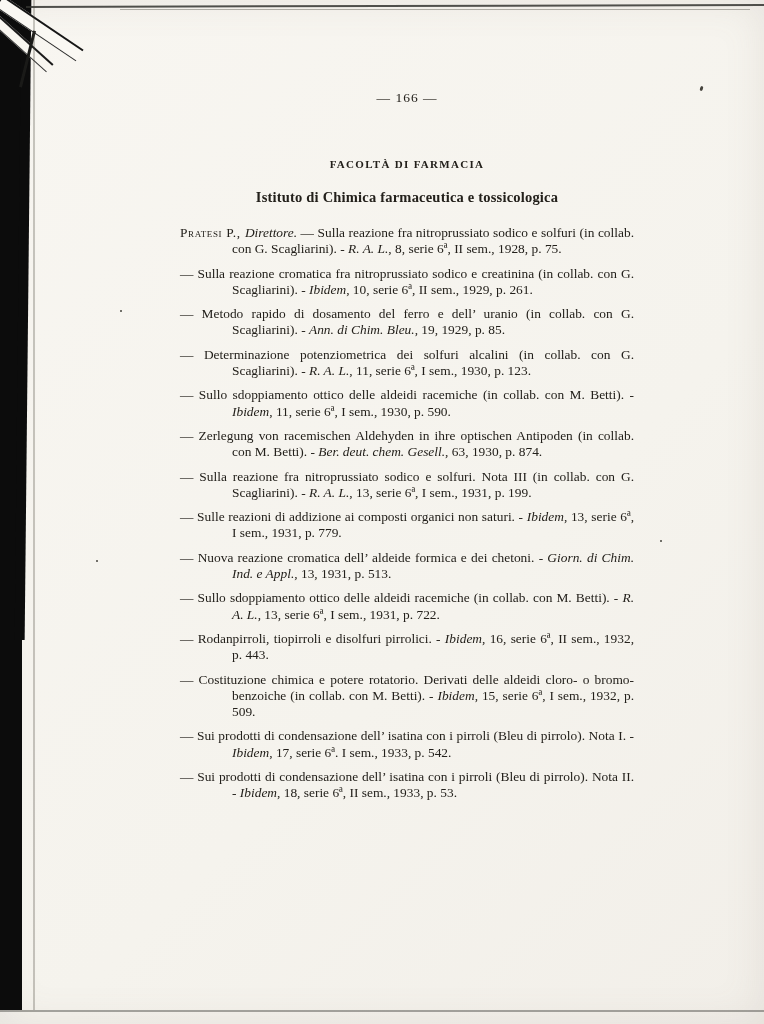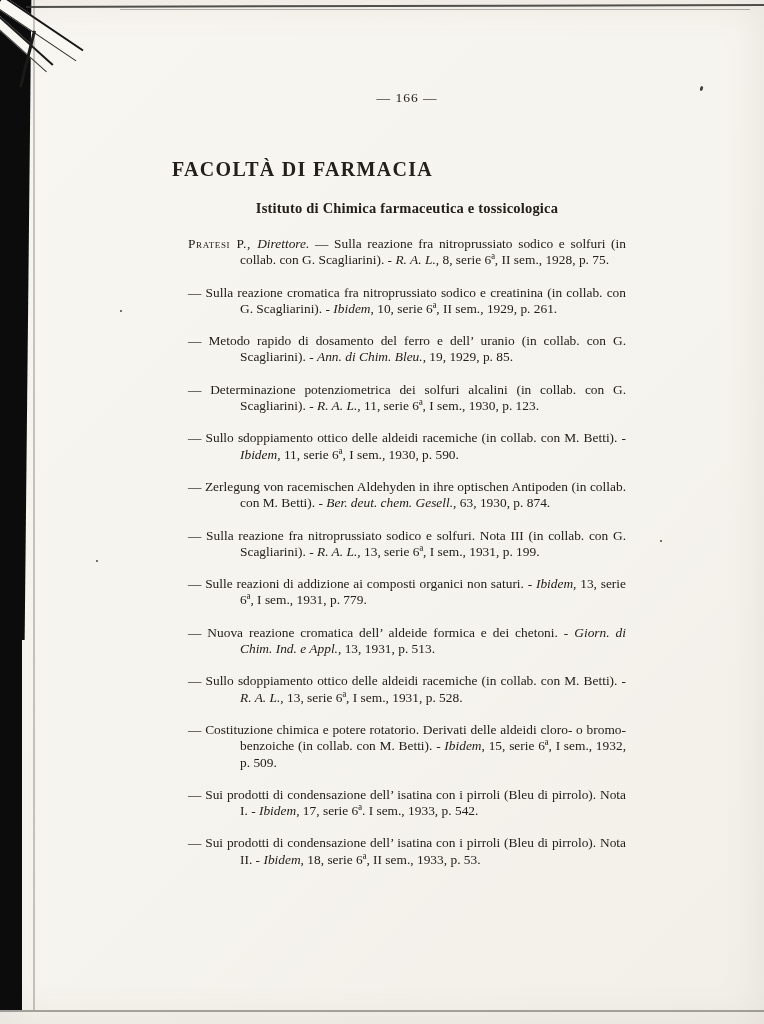--- a/index.html
+++ b/index.html
@@ -89,39 +89,40 @@
     width: 470px;
     color: #23201b;
   }
   .page-number {
     text-align: center;
     font-size: 13.5px;
     letter-spacing: 1px;
   }
   .title {
     margin: 52px 0 0 0;
-    font-size: 20px;
+    text-align: center;
+    font-size: 11px;
     font-weight: bold;
     letter-spacing: 1.3px;
   }
   .subtitle {
     margin: 19px 0 0 0;
     text-align: center;
     font-size: 14.5px;
     font-weight: bold;
     letter-spacing: 0.2px;
   }
   .bib {
     margin-top: 19px;
     font-size: 13.4px;
     line-height: 16.3px;
     text-align: justify;
   }
   .entry {
-    margin: 16px;
+    margin: 8px;
     padding-left: 52px;
     text-indent: -52px;
   }
   .seg-n  { font-style: normal; }
   .seg-i  { font-style: italic; }
   .seg-sc { font-variant: small-caps; letter-spacing: 0.6px; }
 </style>
 </head>
 <body>
 
@@ -147,19 +148,20 @@
     <div class="bib">
         <p class="entry"><span class="seg-sc">Pratesi P., </span><span class="seg-i">Direttore.</span><span class="seg-n"> — Sulla reazione fra nitroprussiato sodico e solfuri (in collab. con G. Scagliarini). - </span><span class="seg-i">R. A. L.</span><span class="seg-n">, 8, serie 6ª, II sem., 1928, p. 75.</span></p>
         <p class="entry"><span class="seg-n">— Sulla reazione cromatica fra nitroprussiato sodico e creatinina (in collab. con G. Scagliarini). - </span><span class="seg-i">Ibidem</span><span class="seg-n">, 10, serie 6ª, II sem., 1929, p. 261.</span></p>
         <p class="entry"><span class="seg-n">— Metodo rapido di dosamento del ferro e dell’ uranio (in collab. con G. Scagliarini). - </span><span class="seg-i">Ann. di Chim. Bleu.</span><span class="seg-n">, 19, 1929, p. 85.</span></p>
         <p class="entry"><span class="seg-n">— Determinazione potenziometrica dei solfuri alcalini (in collab. con G. Scagliarini). - </span><span class="seg-i">R. A. L.</span><span class="seg-n">, 11, serie 6ª, I sem., 1930, p. 123.</span></p>
         <p class="entry"><span class="seg-n">— Sullo sdoppiamento ottico delle aldeidi racemiche (in collab. con M. Betti). - </span><span class="seg-i">Ibidem</span><span class="seg-n">, 11, serie 6ª, I sem., 1930, p. 590.</span></p>
         <p class="entry"><span class="seg-n">— Zerlegung von racemischen Aldehyden in ihre optischen Antipoden (in collab. con M. Betti). - </span><span class="seg-i">Ber. deut. chem. Gesell.</span><span class="seg-n">, 63, 1930, p. 874.</span></p>
         <p class="entry"><span class="seg-n">— Sulla reazione fra nitroprussiato sodico e solfuri. Nota III (in collab. con G. Scagliarini). - </span><span class="seg-i">R. A. L.</span><span class="seg-n">, 13, serie 6ª, I sem., 1931, p. 199.</span></p>
         <p class="entry"><span class="seg-n">— Sulle reazioni di addizione ai composti organici non saturi. - </span><span class="seg-i">Ibidem</span><span class="seg-n">, 13, serie 6ª, I sem., 1931, p. 779.</span></p>
         <p class="entry"><span class="seg-n">— Nuova reazione cromatica dell’ aldeide formica e dei chetoni. - </span><span class="seg-i">Giorn. di Chim. Ind. e Appl.</span><span class="seg-n">, 13, 1931, p. 513.</span></p>
-        <p class="entry"><span class="seg-n">— Sullo sdoppiamento ottico delle aldeidi racemiche (in collab. con M. Betti). - </span><span class="seg-i">R. A. L.</span><span class="seg-n">, 13, serie 6ª, I sem., 1931, p. 528.</span></p>
+        <p class="entry"><span class="seg-n">— Sullo sdoppiamento ottico delle aldeidi racemiche (in collab. con M. Betti). - </span><span class="seg-i">R. A. L.</span><span class="seg-n">, 13, serie 6ª, I sem., 1931, p. 722.</span></p>
+        <p class="entry"><span class="seg-n">— Rodanpirroli, tiopirroli e disolfuri pirrolici. - </span><span class="seg-i">Ibidem</span><span class="seg-n">, 16, serie 6ª, II sem., 1932, p. 443.</span></p>
         <p class="entry"><span class="seg-n">— Costituzione chimica e potere rotatorio. Derivati delle aldeidi cloro- o bromo-benzoiche (in collab. con M. Betti). - </span><span class="seg-i">Ibidem</span><span class="seg-n">, 15, serie 6ª, I sem., 1932, p. 509.</span></p>
         <p class="entry"><span class="seg-n">— Sui prodotti di condensazione dell’ isatina con i pirroli (Bleu di pirrolo). Nota I. - </span><span class="seg-i">Ibidem</span><span class="seg-n">, 17, serie 6ª. I sem., 1933, p. 542.</span></p>
         <p class="entry"><span class="seg-n">— Sui prodotti di condensazione dell’ isatina con i pirroli (Bleu di pirrolo). Nota II. - </span><span class="seg-i">Ibidem</span><span class="seg-n">, 18, serie 6ª, II sem., 1933, p. 53.</span></p>
       </div>
   </div>
 </div>
 
 </body></html>

